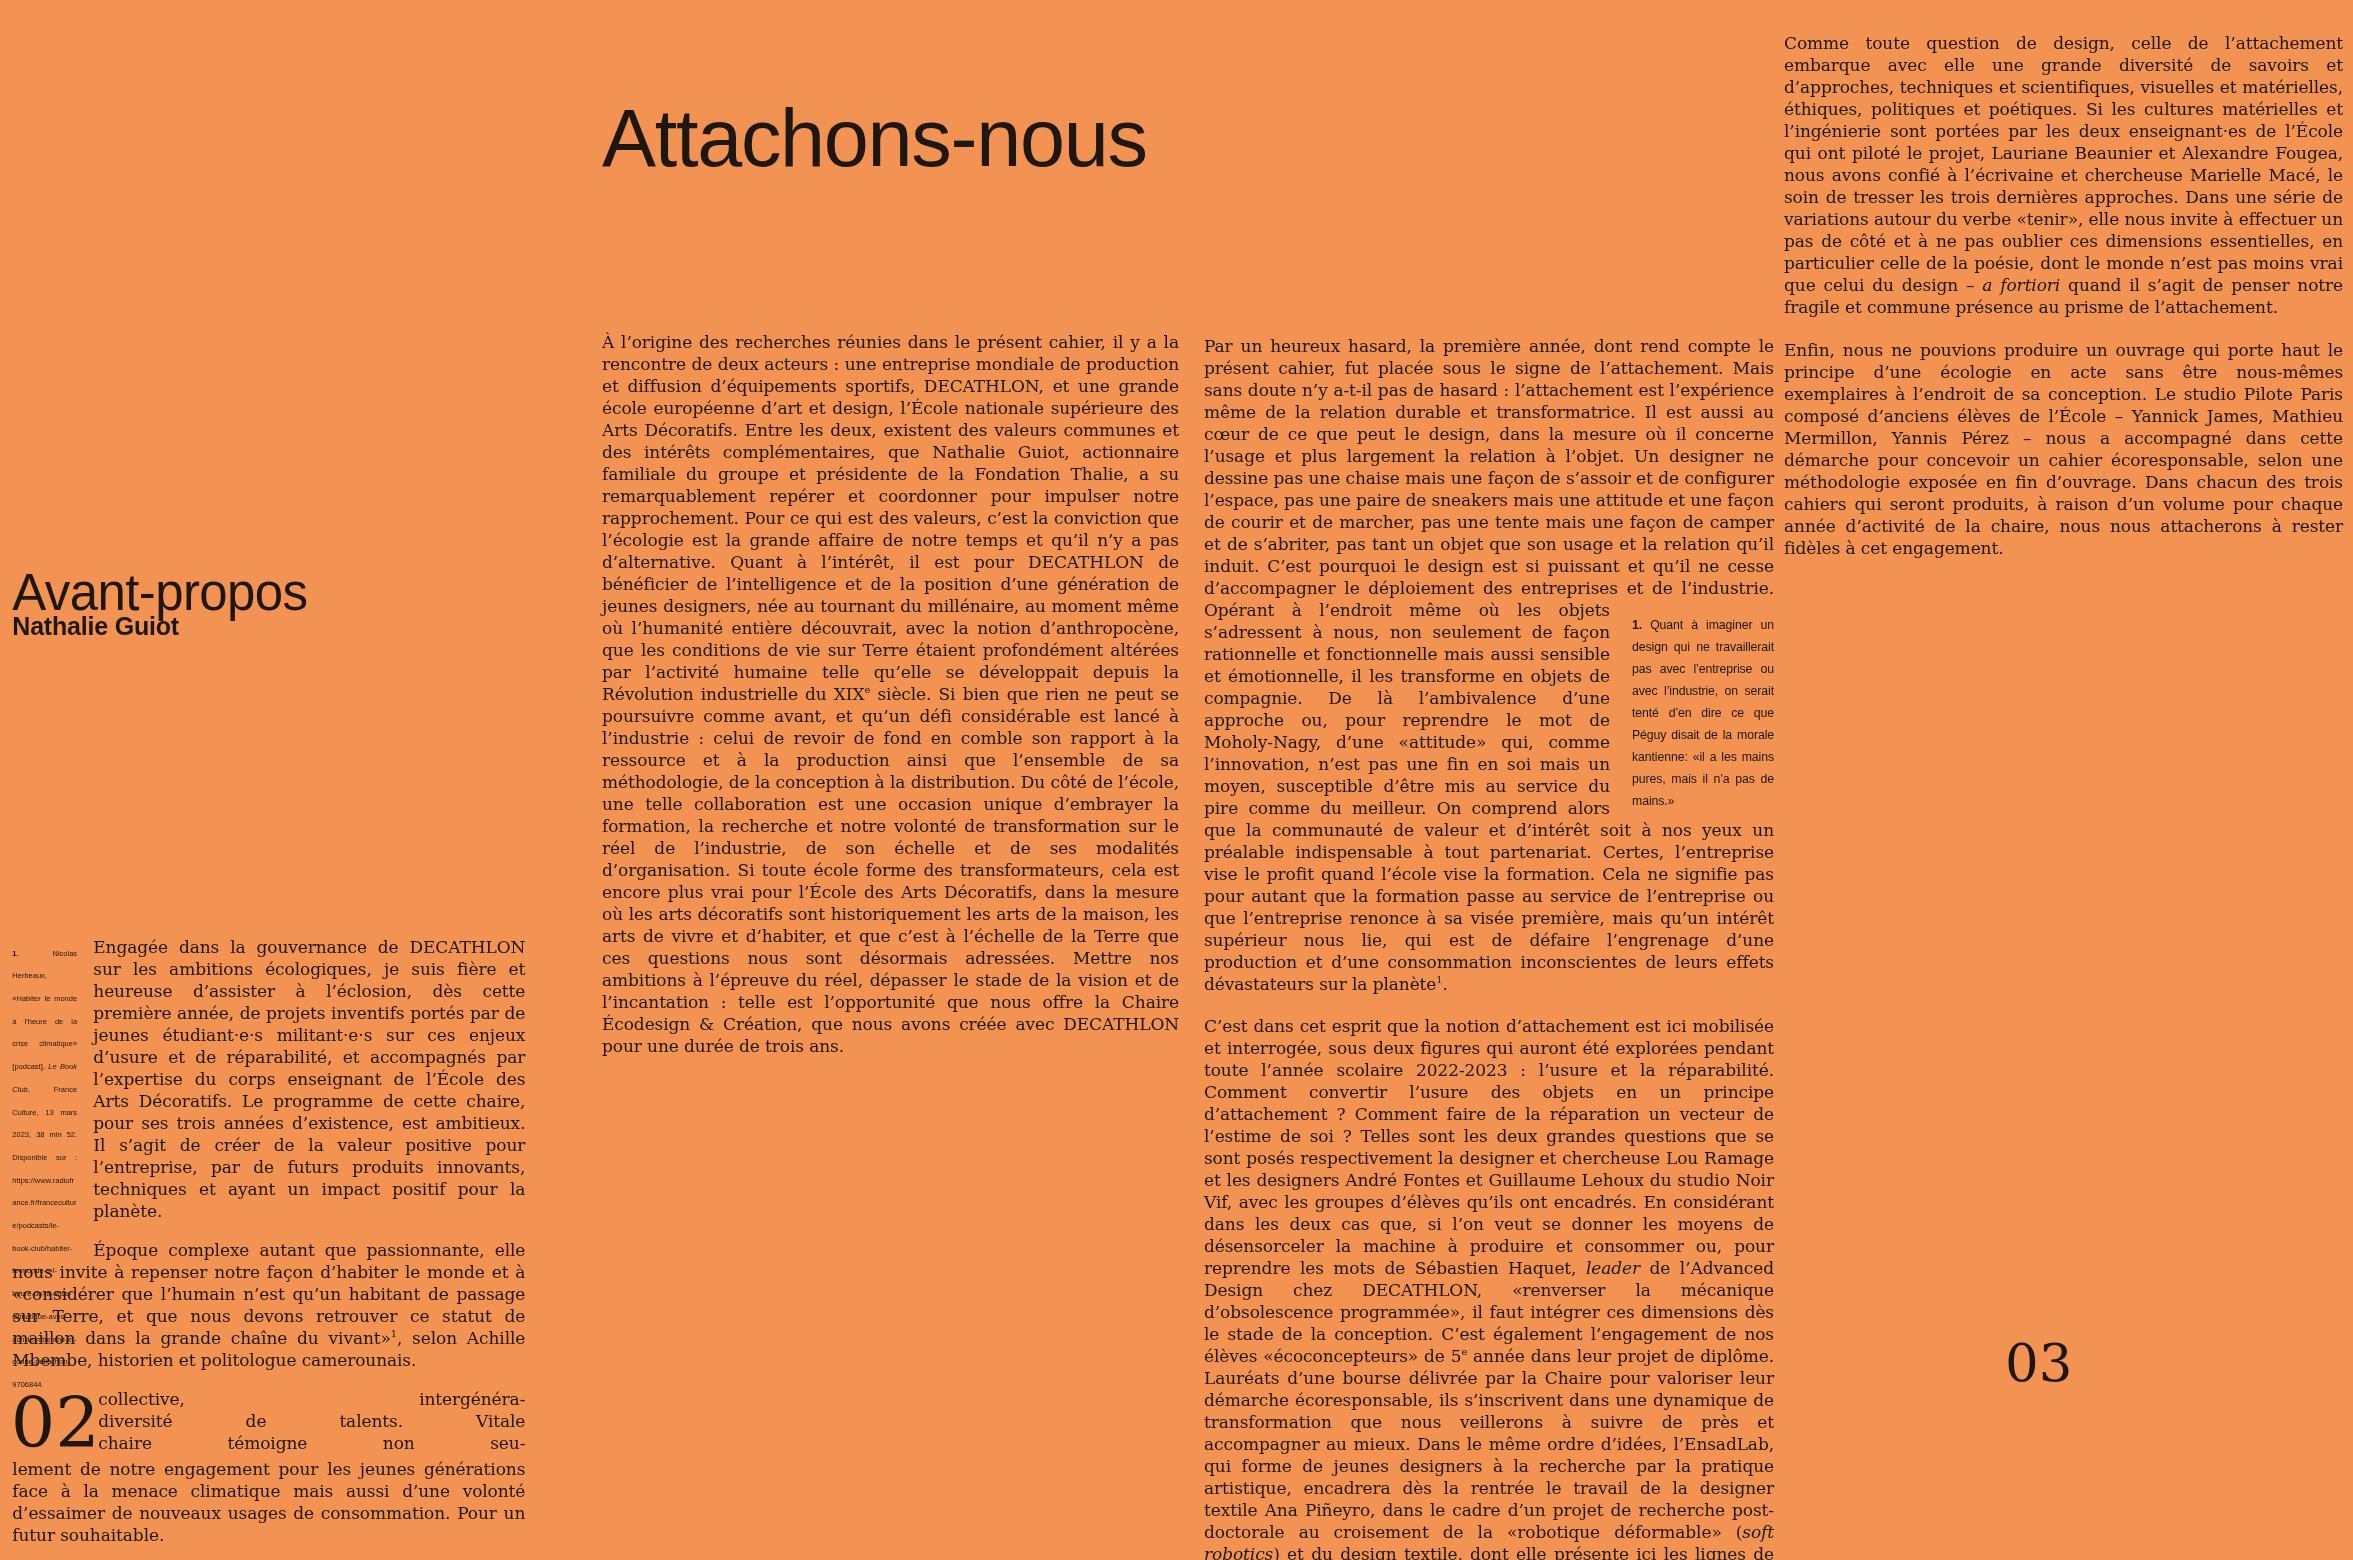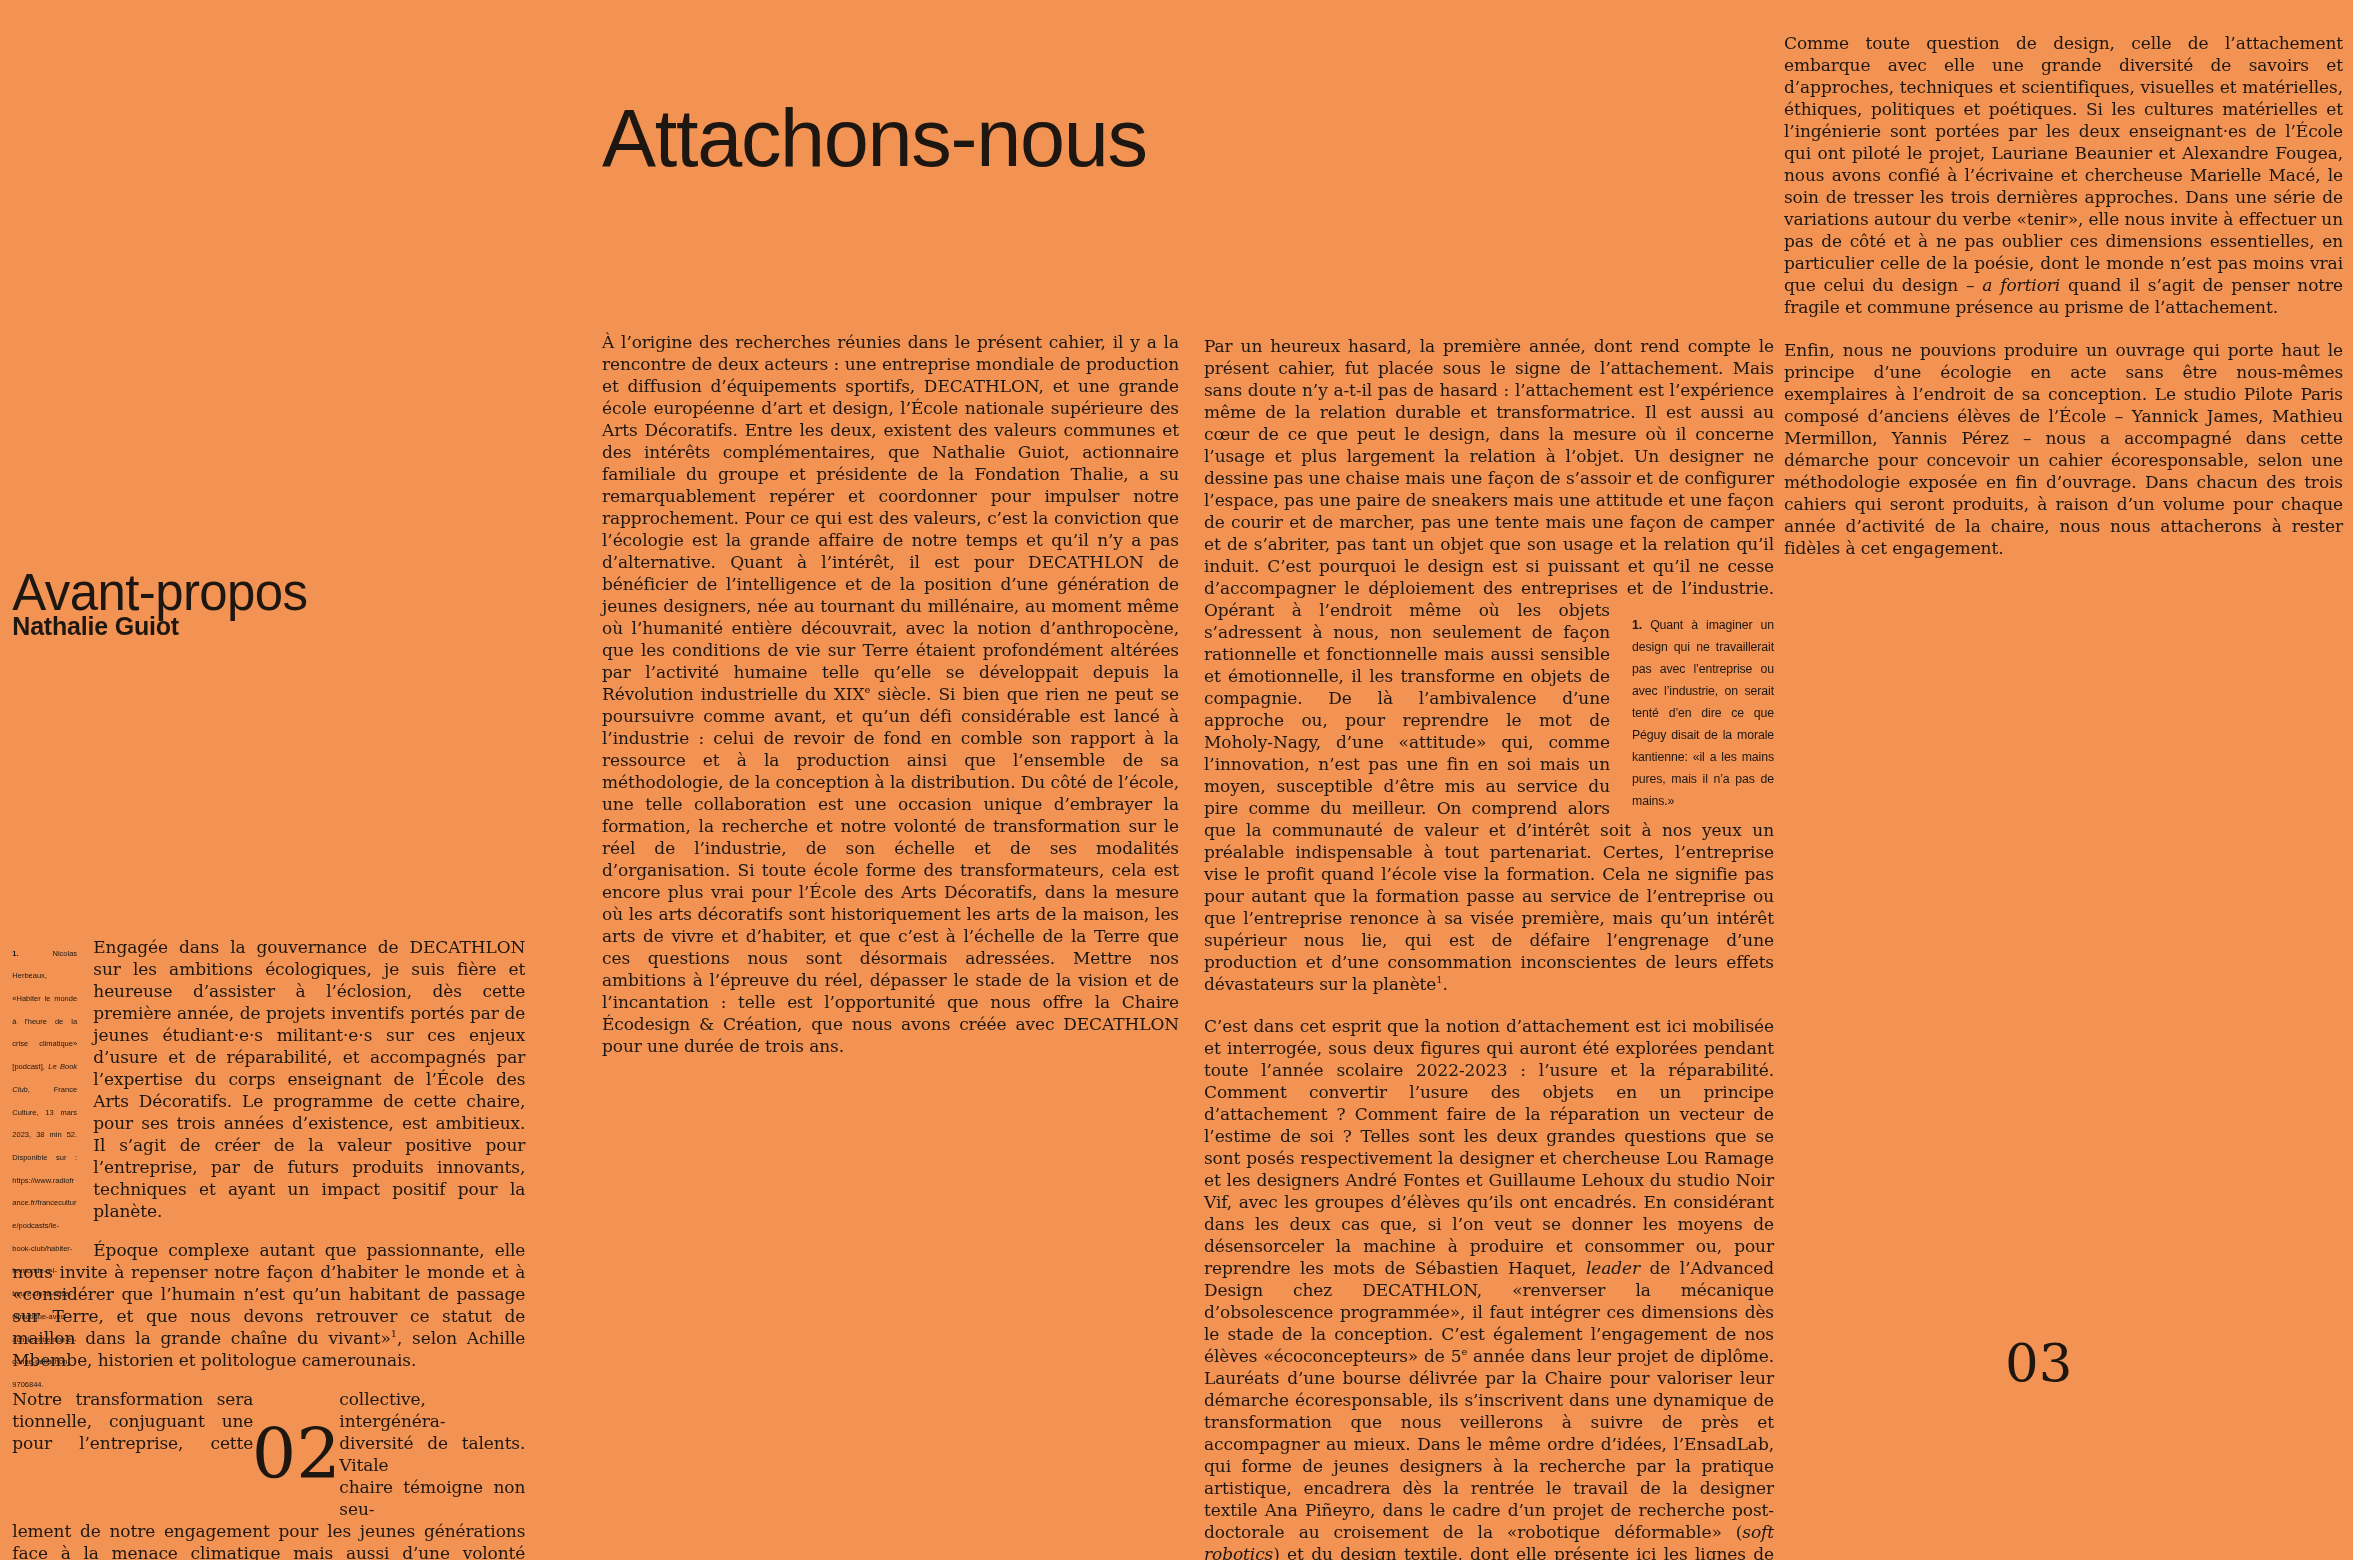--- a/index.html
+++ b/index.html
@@ -98,25 +98,20 @@
   <p>
     <span class="sidecut">
       <span class="sidenote-left"><span class="num">1.</span><span> Nicolas Herbeaux, «Habiter le monde à l’heure de la crise climatique» [podcast], </span><span class="it">Le Book Club</span><span>, France Culture, 13 mars 2023, 38 min 52. Disponible sur&nbsp;: https://www.radiofrance.fr/franceculture/podcasts/le-book-club/habiter-le-monde-a-l-heure-de-la-crise-climatique-avec-achille-mbembe-et-corine-pelluchon-9706844.</span></span>
     </span><span>Engagée dans la gouvernance de DECATHLON sur les ambitions écologiques, je suis fière et heureuse d’assister à l’éclosion, dès cette première année, de projets inventifs portés par de jeunes étudiant·e·s militant·e·s sur ces enjeux d’usure et de réparabilité, et accompagnés par l’expertise du corps enseignant de l’École des Arts Décoratifs. Le programme de cette chaire, pour ses trois années d’existence, est ambitieux. Il s’agit de créer de la valeur positive pour l’entreprise, par de futurs produits innovants, techniques et ayant un impact positif pour la planète.</span>
   </p>
   <p class="para2">
     <span>Époque complexe autant que passionnante, elle nous invite à repenser notre façon d’habiter le monde et à «considérer que l’humain n’est qu’un habitant de passage sur Terre, et que nous devons retrouver ce statut de maillon dans la grande chaîne du vivant»</span><sup>1</sup><span>, selon Achille Mbembe, historien et politologue camerounais.</span>
   </p>
   <div class="para3">
     <div class="p3rows">
-      <span class="p3left">
-          <span class="fragline">Notre transformation sera</span>
-          <span class="fragline">tionnelle, conjuguant une</span>
-          <span class="fragline">pour l’entreprise, cette</span>
-        </span>
       <span class="p3mid">
         <span id="folio-02" class="folio">02</span>
       </span>
       <span class="p3right">
           <span class="fragline">collective, intergénéra-</span>
           <span class="fragline">diversité de talents. Vitale</span>
           <span class="fragline">chaire témoigne non seu-</span>
         </span>
     </div>
     <p>lement de notre engagement pour les jeunes générations face à la menace climatique mais aussi d’une volonté d’essaimer de nouveaux usages de consommation. Pour un futur souhaitable.</p>

